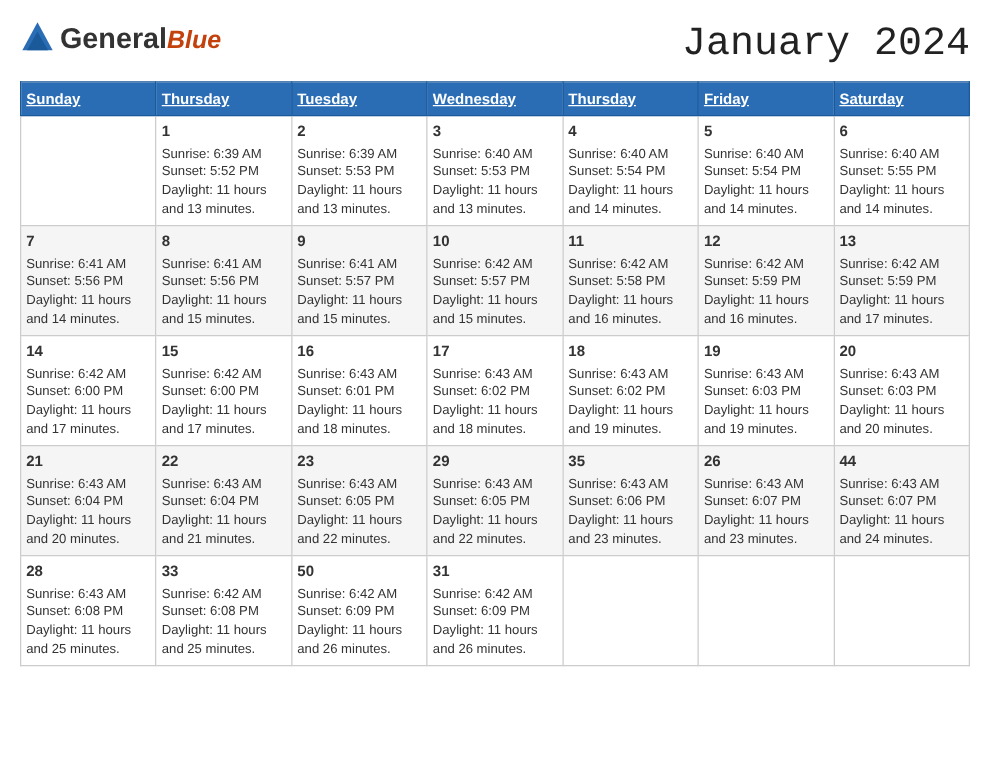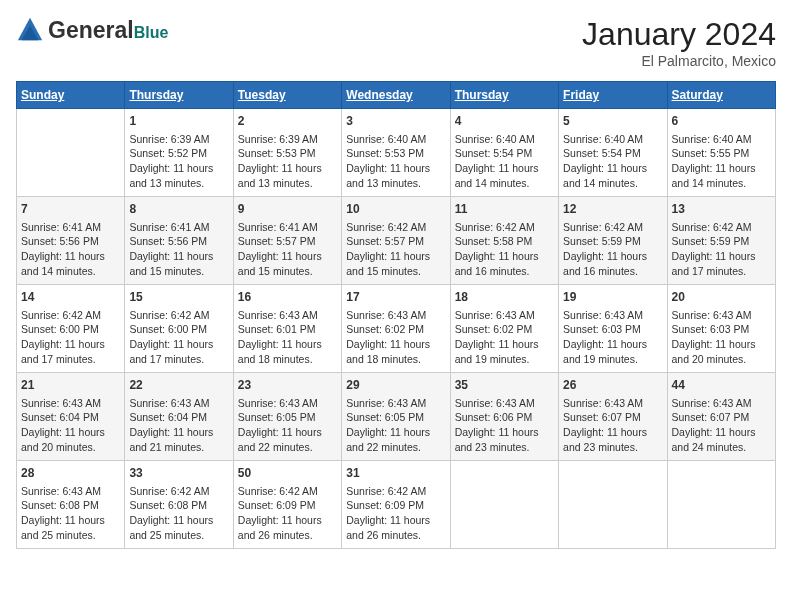--- a/index.html
+++ b/index.html
@@ -20,30 +20,31 @@
       display: flex;
       align-items: center;
       gap: 4px;
     }
     .logo-text-general {
       font-size: 23px;
       font-weight: bold;
       color: #333;
     }
     .logo-text-blue {
-      font-size: 16px;
-      font-weight: bold;
-      color: #0f766e;
+      font-size: 20px;
+      font-weight: bold;
+      color: #c2410c;
+      font-style: italic;
     }
     .logo-icon {
       width: 28px;
       height: 28px;
     }
     .title-block {
-      text-align: right;
+      font-family: Liberation Mono, monospace;
     }
     .month-title {
       font-size: 32px;
       font-weight: normal;
       color: #222;
     }
     .location-title {
       font-size: 14px;
       color: #555;
     }
@@ -99,21 +100,20 @@
     <svg class="logo-icon" viewBox="0 0 30 30" xmlns="http://www.w3.org/2000/svg">
       <polygon points="15,2 28,26 2,26" fill="#2a6db5"></polygon>
       <polygon points="15,10 24,26 6,26" fill="#1a5a9a"></polygon>
     </svg>
     <div>
       <span class="logo-text-general">General</span><span class="logo-text-blue">Blue</span>
     </div>
   </div>
   <div class="title-block">
     <div class="month-title">January 2024</div>
-    <div class="location-title">El Palmarcito, Mexico</div>
   </div>
 </div>
 
 <table>
   <thead>
     <tr>
     <th>Sunday</th>
         <th>Thursday</th>
         <th>Tuesday</th>
         <th>Wednesday</th>

